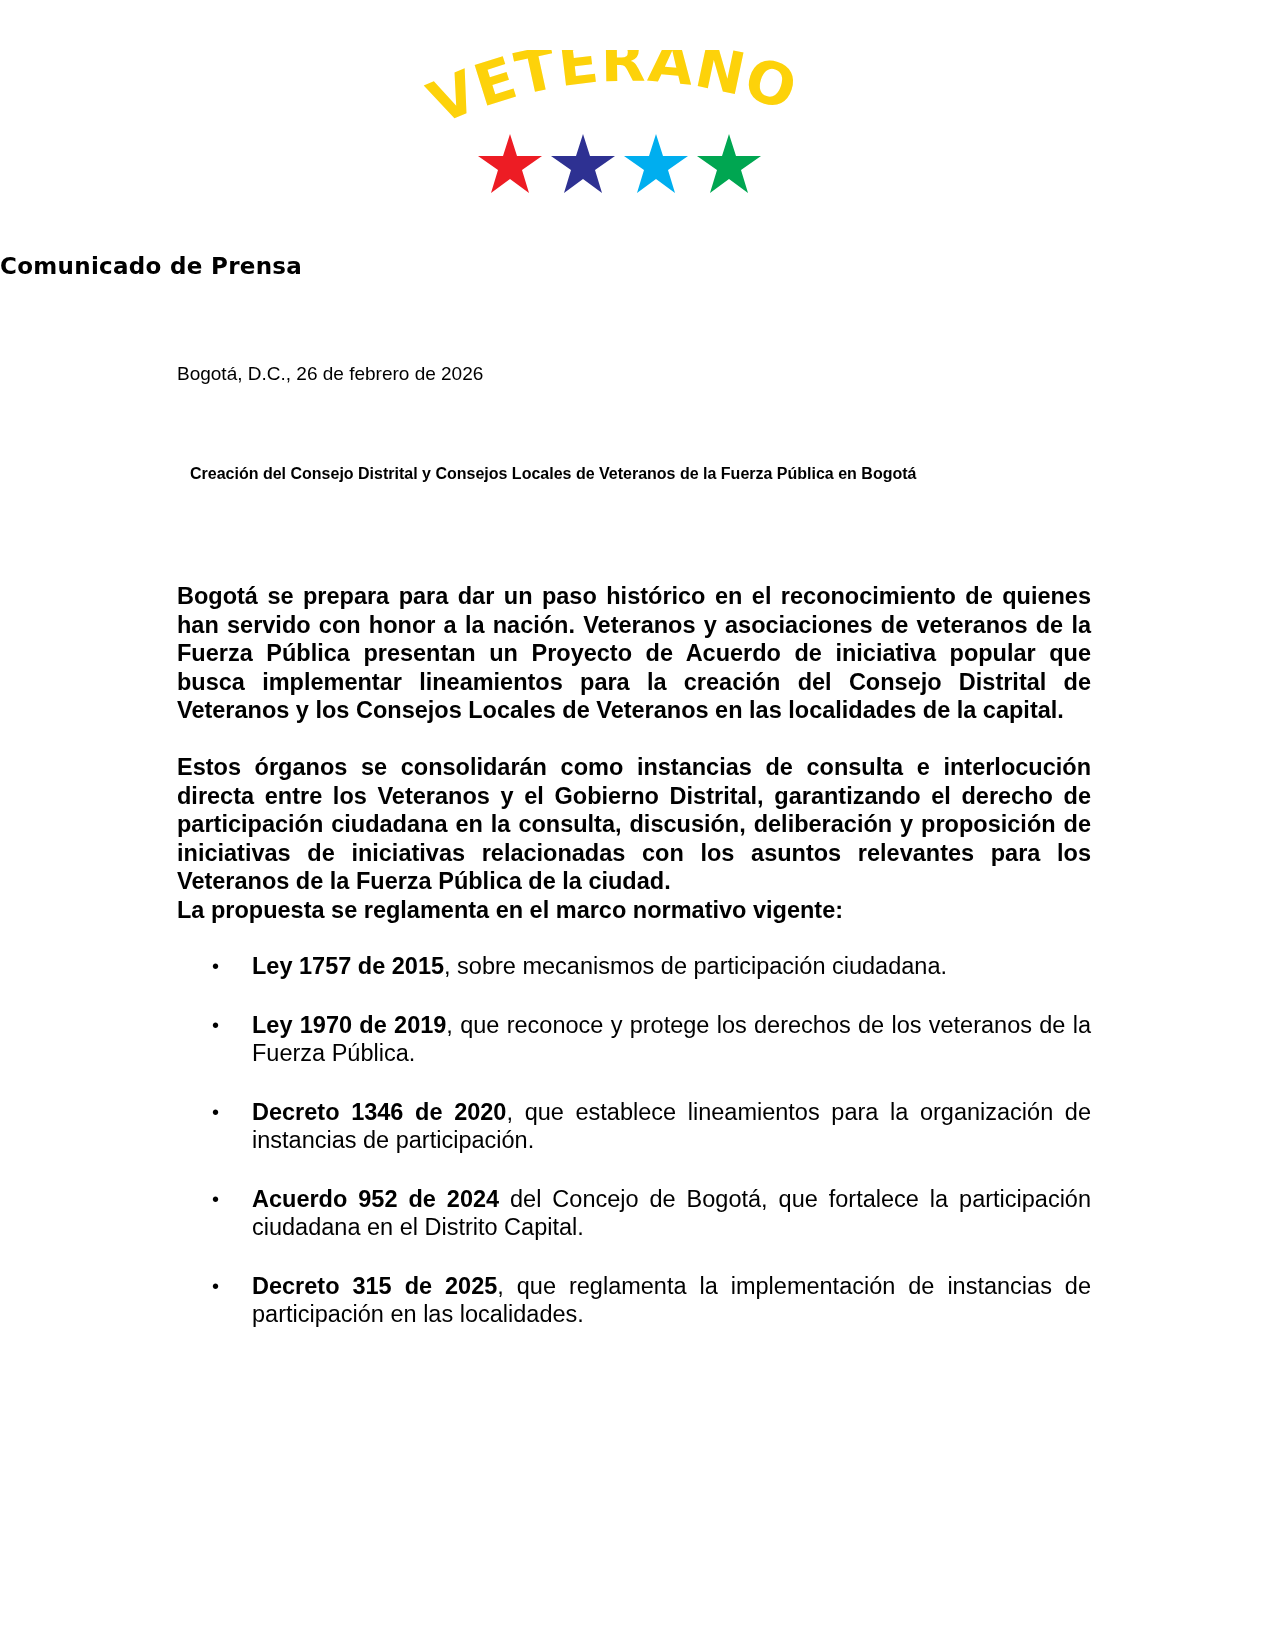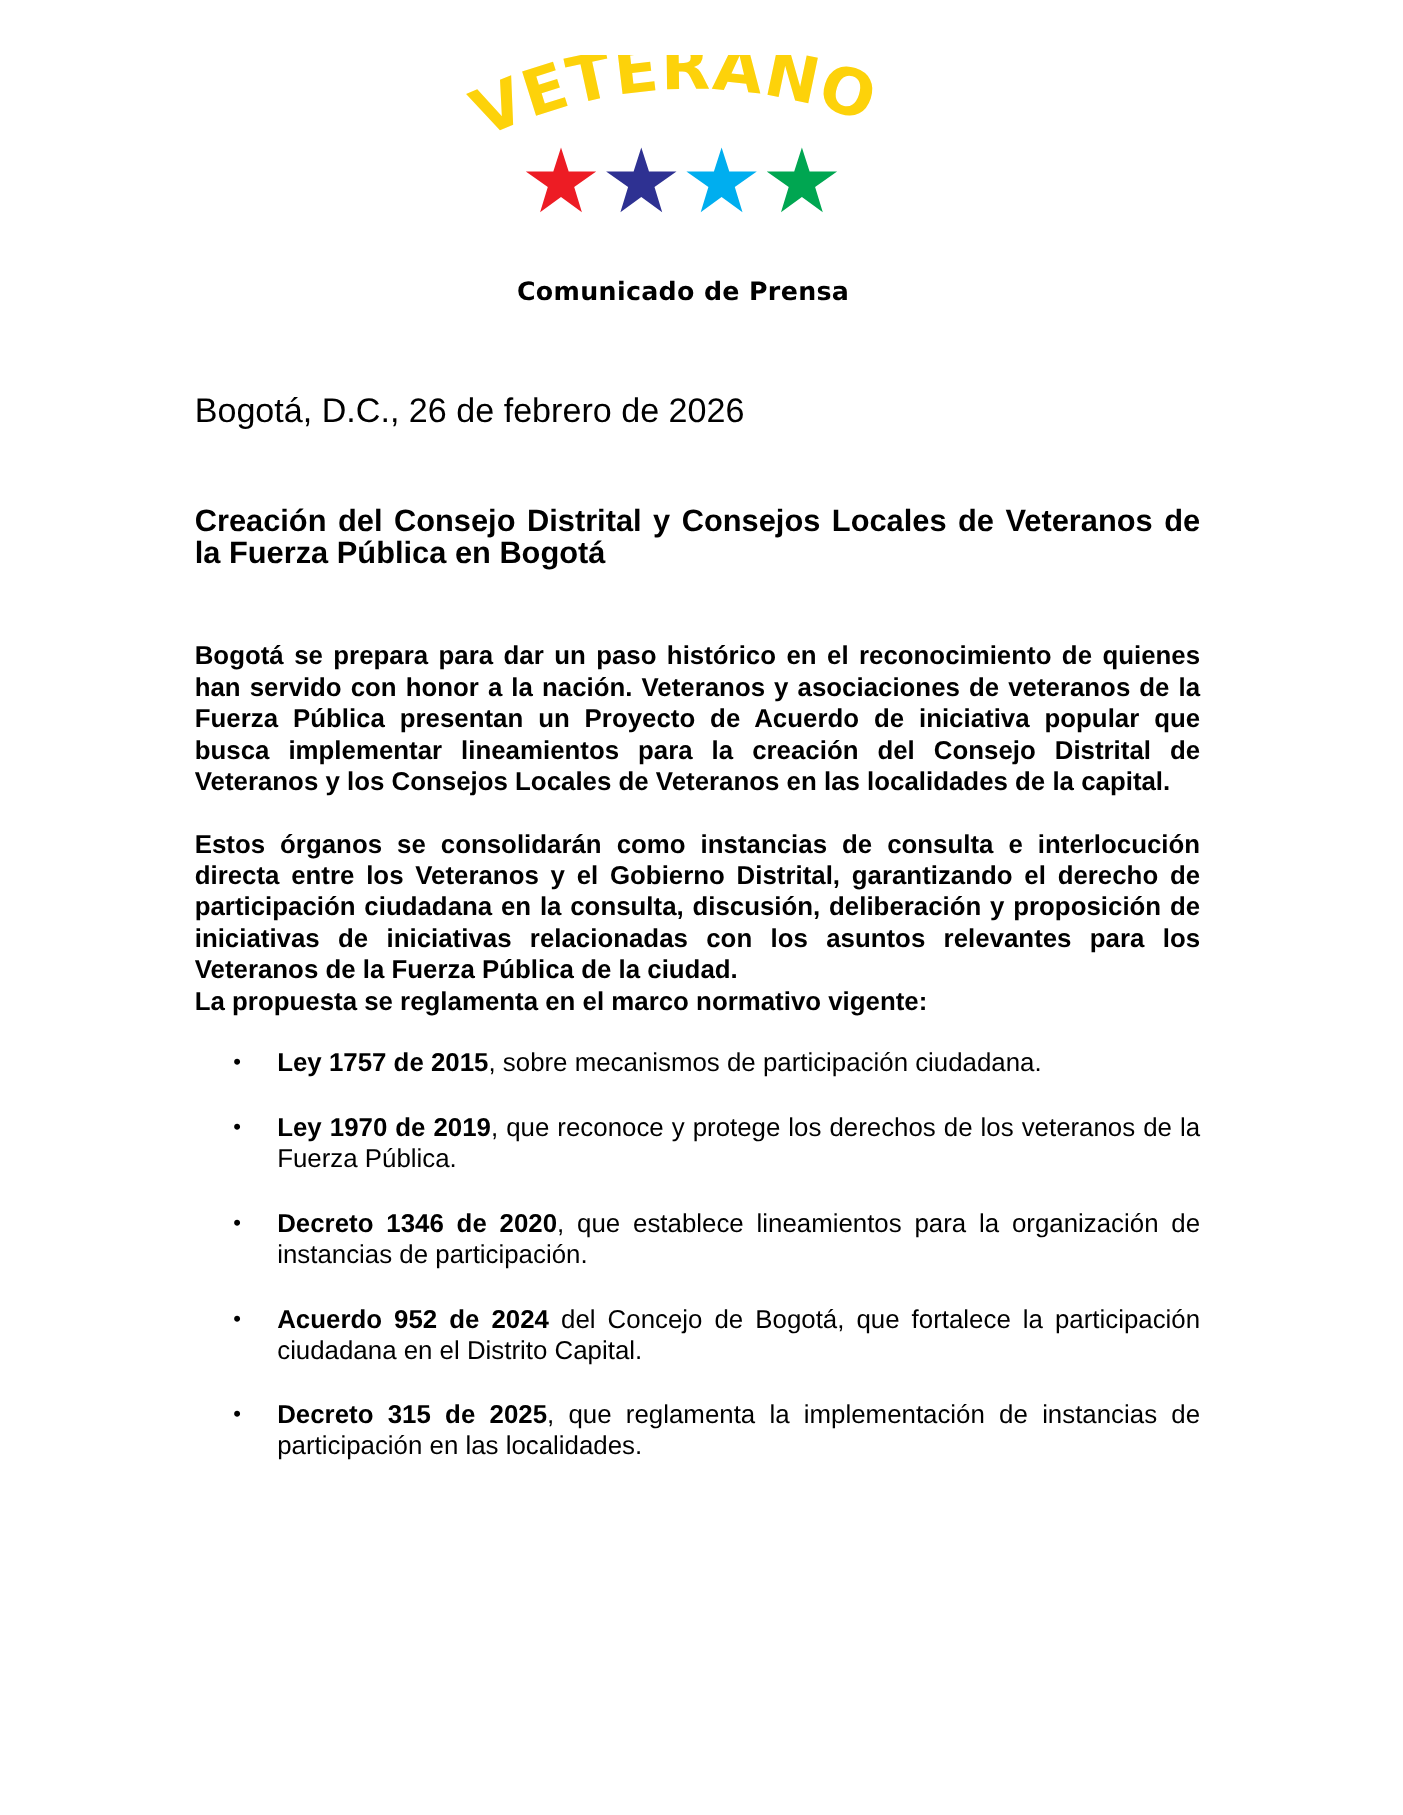--- a/index.html
+++ b/index.html
@@ -1,22 +1,22 @@
 <!DOCTYPE html>
 <html><head>
   <meta charset="utf-8">
   <style>
     html, body { margin: 0; padding: 0; background: #ffffff; }
     body { width: 1275px; height: 1650px; position: relative; overflow: hidden; color: #000; font-family: "Liberation Sans", sans-serif; }
     .logo { position: absolute; left: 420px; top: 50px; width: 400px; height: 160px; }
     .logo svg { display: block; }
-    .press-title { position: absolute; left: 0; width: 1242px; top: 253px; text-align: center; font-family: "DejaVu Sans", sans-serif; font-weight: bold; font-size: 23px; letter-spacing: 0.3px; }
+    .press-title { position: absolute; left: 0; width: 1242px; top: 253px; font-family: "DejaVu Sans", sans-serif; font-weight: bold; font-size: 23px; letter-spacing: 0.3px; }
     .content { position: absolute; left: 177px; top: 0; width: 914px; }
-    .dateline { position: absolute; top: 360px; left: 0; font-size: 31px; line-height: 28px; }
-    .headline { position: absolute; top: 460px; left: 0; width: 914px; font-weight: bold; font-size: 28px; line-height: 28.5px; text-align: justify; text-align-last: left; }
+    .dateline { position: absolute; top: 360px; left: 0; font-size: 19px; line-height: 28px; }
+    .headline { position: absolute; top: 460px; left: 13px; width: 914px; font-weight: bold; font-size: 16px; line-height: 28.5px; text-align: justify; text-align-last: left; }
     .para { position: absolute; left: 0; width: 914px; font-size: 23.5px; line-height: 28.5px; text-align: justify; font-weight: bold; }
     .p1 { top: 582px; }
     .p2 { top: 753px; }
     .p3 { top: 896px; }
     .laws { position: absolute; top: 952px; left: 0; width: 914px; list-style: none; margin: 0; padding: 0; }
     .laws li { position: relative; padding-left: 75px; font-size: 23.5px; line-height: 28.5px; text-align: justify; margin-bottom: 30px; }
     .laws li .bullet { position: absolute; left: 35px; top: 0; font-size: 20px; }
     .laws li b { font-weight: bold; }
   </style>
 </head>

